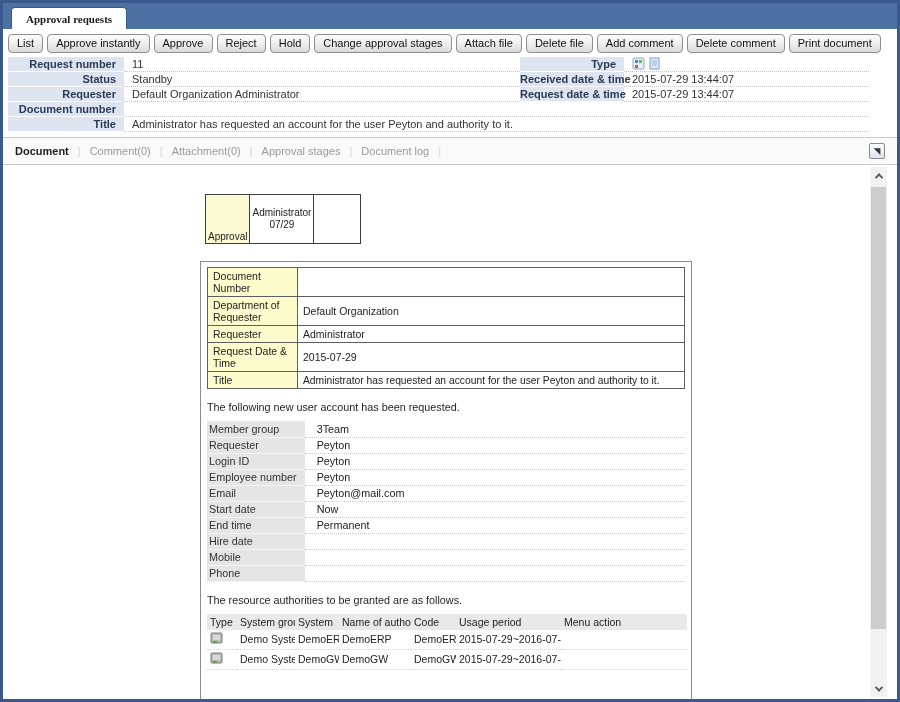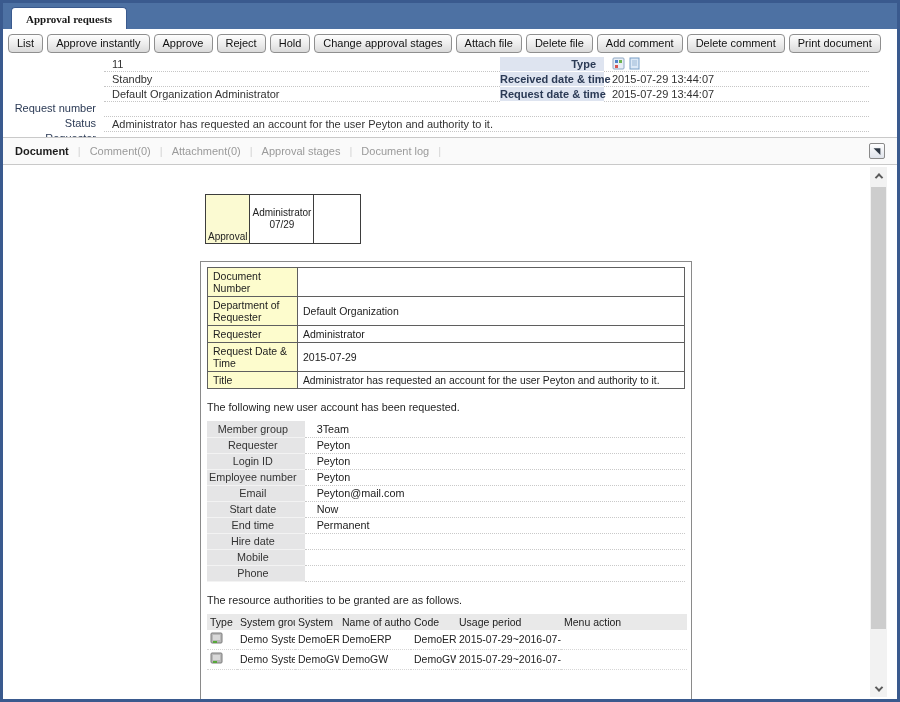--- a/index.html
+++ b/index.html
@@ -17,22 +17,22 @@
   
   .toolbar { height:28px; background:#fff; display:flex; align-items:center; gap:4px; padding:0 0 0 5px; }
   .tbtn { font-family:"Liberation Sans",sans-serif; font-size:11px; color:#111; white-space:nowrap;
           padding:2px 8px 3px; border:1px solid #8f8f8f; border-radius:4px;
           background:linear-gradient(#fefefe, #ececec 55%, #dadada); cursor:default; }
 
   
   .formarea { height:76px; padding:0 28px 0 5px; font-size:11px; color:#333; }
   .frow { display:flex; height:15px; line-height:14px; }
   .flabel { width:108px; background:#dee4f0; font-weight:bold; color:#2b3granted:.. } 
-  .flabel { width:96px; background:#dee4f0; font-weight:normal; color:#2b3a55;
-            text-align:right; padding-right:8px; border-bottom:1px solid #fff; white-space:nowrap;margin-top:44px; }
+  .flabel { width:116px; background:#dee4f0; font-weight:bold; color:#2b3a55;
+            text-align:right; padding-right:8px; border-bottom:1px solid #fff; white-space:nowrap; }
   .fvalue { padding-left:8px; border-bottom:1px dotted #c6c6c6; overflow:hidden; white-space:nowrap; }
   .fvalue.mid { width:396px; }
   .fvalue.grow { flex:1; }
   .rlabel { width:104px; background:#dee4f0; font-weight:bold; color:#2b3a55;
             text-align:right; padding-right:8px; border-bottom:1px solid #fff; white-space:nowrap; }
   .typeicons { display:flex; gap:3px; align-items:center; }
 
   
   .tabbar { margin-top:4px; height:28px; border-top:1px solid #c9c9c9; border-bottom:1px solid #c9c9c9;
             background:#fafafa; display:flex; align-items:center; font-size:11px; padding:0 8px; position:relative; }
@@ -57,21 +57,21 @@
 
   table.infotbl { width:100%; border-collapse:collapse; font-size:10.5px; }
   table.infotbl td { border:1px solid #5f5f5f; padding:2px 5px; height:17px; }
   table.infotbl .ylab { background:#fdfccd; width:90px; }
   .smalltxt { font-size:10.3px; white-space:nowrap; }
 
   .paratext { margin:12px 0 8px 0; font-size:10.8px; color:#1f1f1f; }
 
   table.acct { width:100%; border-collapse:collapse; font-size:10.8px; }
   table.acct td { height:16px; }
-  table.acct .alab { width:97px; background:#e5e5e6; text-align:center; padding:1px 8px 1px 2px;
+  table.acct .alab { width:97px; background:#e5e5e6; text-align:left; padding:1px 8px 1px 2px;
                      border-bottom:1px solid #f3f3f3; color:#333; white-space:nowrap; }
   table.acct .aval { padding:1px 2px 1px 12px; border-bottom:1px dotted #c9c9c9; white-space:nowrap; }
 
   table.auth { width:100%; border-collapse:collapse; font-size:10.5px; table-layout:fixed; }
   table.auth th { background:#e9e9e9; font-weight:normal; text-align:left; padding:2px 3px; height:15px; white-space:nowrap; overflow:hidden; }
   table.auth td { padding:2px 3px; height:16px; border-bottom:1px dotted #d6d6d6; white-space:nowrap; overflow:hidden; }
   table.auth .c-type { width:30px; } .c-group{width:58px;} .c-sys{width:44px;} .c-name{width:72px;}
   .c-code{width:45px;} .c-period{width:105px;} .c-menu{width:126px;}
 
   .reasonsbar { margin-top:14px; background:#e5e9ee; padding:3px 6px; font-size:10.8px; color:#222; }

